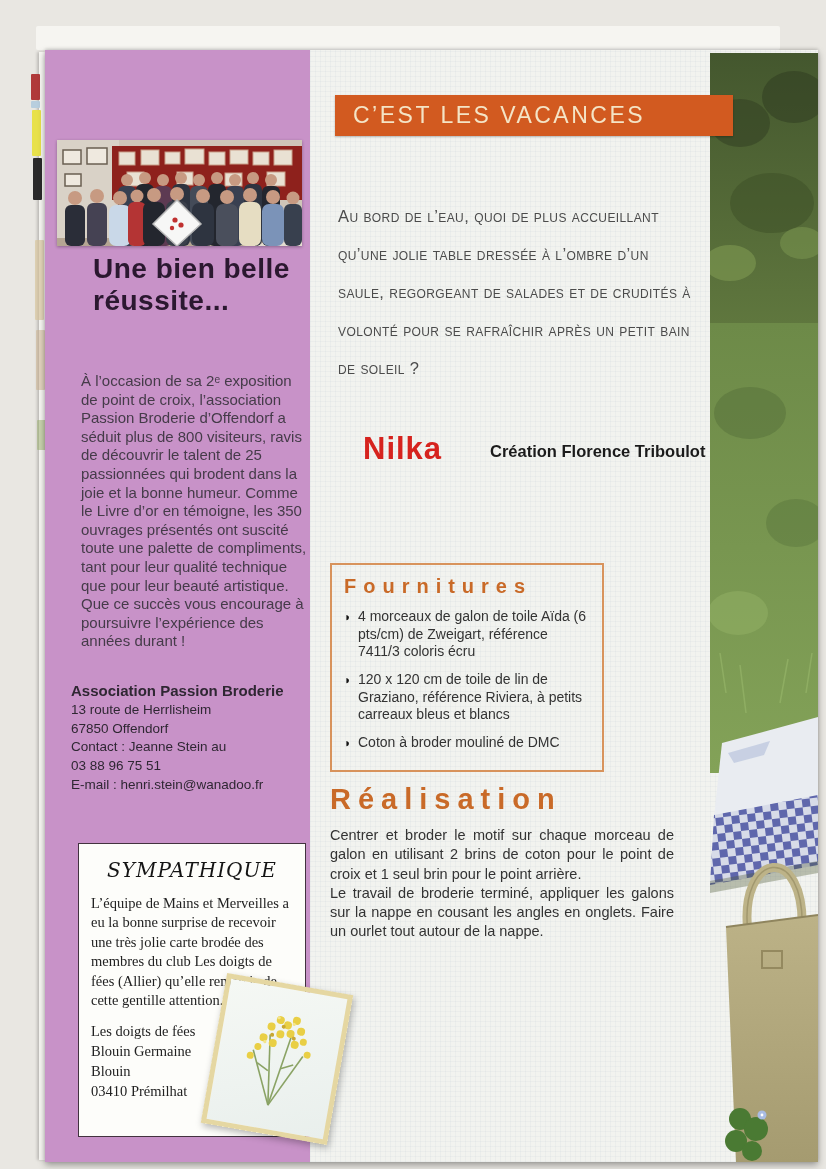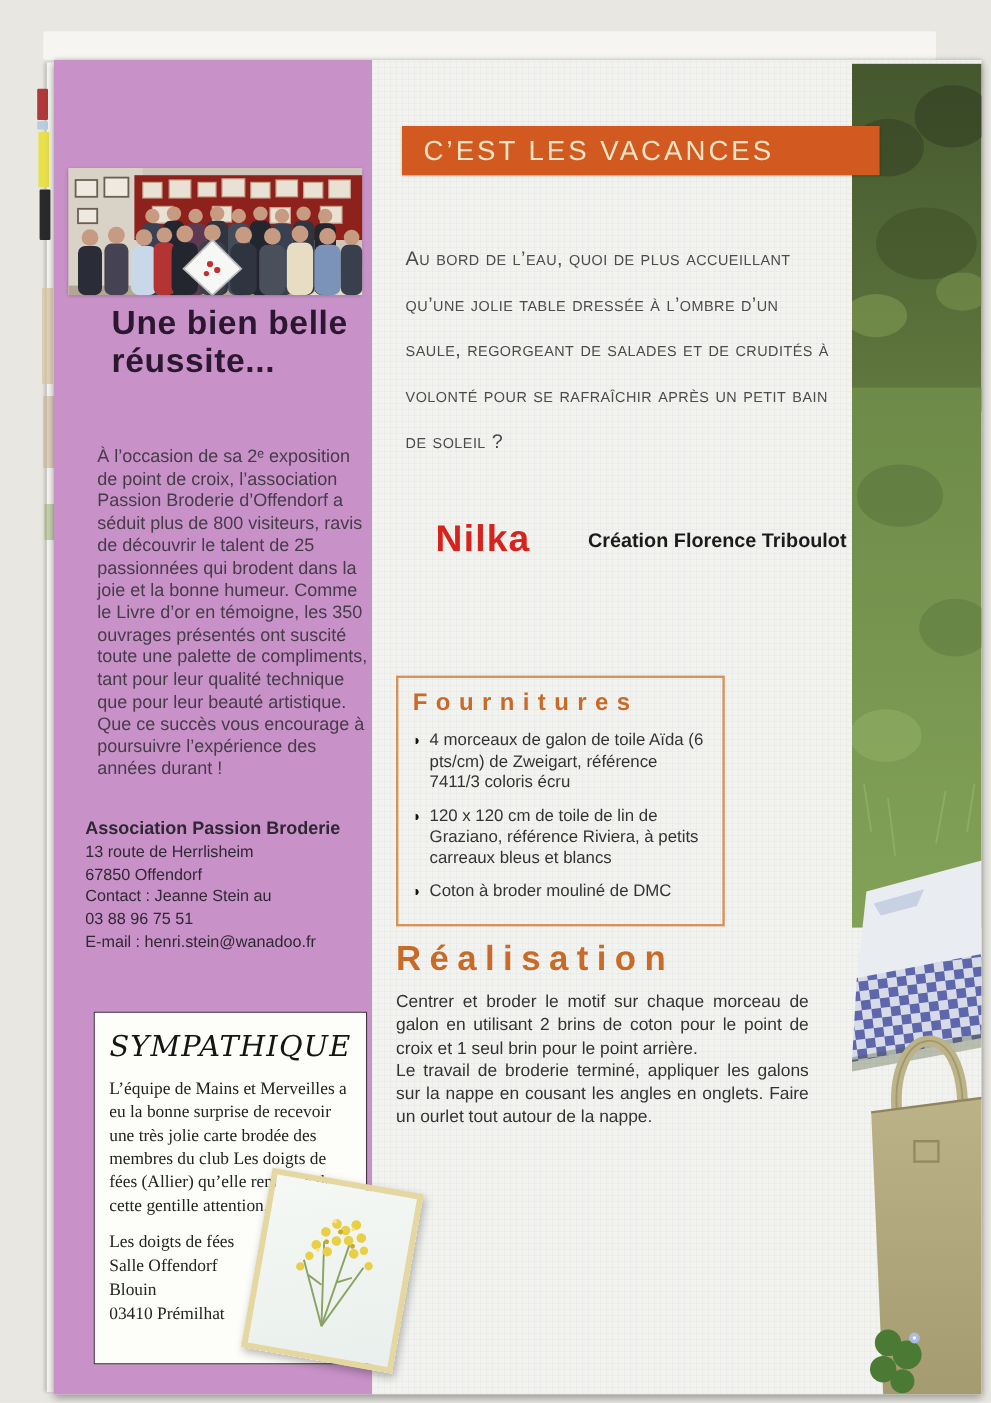--- a/index.html
+++ b/index.html
@@ -43,42 +43,42 @@
   .contact-name{font-weight:bold;font-size:15px;margin-bottom:2px;}
   .contact-line{font-size:13.5px;line-height:1.38;text-align:left;}
 
   
   .msg-box{
     left:33px;top:793px;width:228px;height:294px;
     background:#fdfdfa;border:1px solid #42323f;box-sizing:border-box;
     padding:14px 12px 0 12px;
   }
   .msg-title{
-    font-family:"DejaVu Serif",serif;font-style:italic;font-size:24px;line-height:1.2;
+    font-family:"DejaVu Serif",serif;font-style:italic;font-size:20px;line-height:1.2;
     text-align:center;color:#141414;letter-spacing:1px;
   }
   .msg-body{
     margin-top:12px;font-family:"Liberation Serif",serif;font-size:14.5px;line-height:1.34;color:#222;
     width:200px;
   }
   .msg-addr{margin-top:10px;font-family:"Liberation Serif",serif;font-size:14.5px;line-height:1.38;color:#222;}
 
   .card{
     left:168px;top:933px;width:128px;height:152px;
     transform:rotate(10deg);
     background:linear-gradient(160deg,#f5f8f4 0%,#eef3f0 60%,#e9efec 100%);
     border:5px solid #e5d7a2;box-sizing:border-box;
     box-shadow:2px 3px 7px rgba(0,0,0,.28);
     z-index:6;
   }
 
   
   .garden-photo{left:665px;top:3px;width:108px;height:1109px;z-index:1;}
   .banner{
-    left:290px;top:55px;width:398px;height:41px;background:#d25a20;z-index:3;
+    left:290px;top:45px;width:398px;height:41px;background:#d25a20;z-index:3;
     color:#f4e4c6;font-size:23px;letter-spacing:2.5px;line-height:41px;padding-left:18px;
     box-sizing:border-box;box-shadow:0 1px 2px rgba(0,0,0,.25);
   }
   .intro{
     left:293px;top:148px;width:362px;
     font-variant:small-caps;font-size:16.5px;letter-spacing:.4px;line-height:2.3;color:#4b4b4b;
   }
   .title-red{left:318px;top:381px;font-size:31px;font-weight:bold;color:#d6231e;letter-spacing:1px;z-index:2;}
   .credit{left:445px;top:392px;font-size:16.5px;font-weight:bold;color:#1b1b1b;z-index:2;}
 
@@ -205,21 +205,21 @@
     <div class="contact-line">E-mail : henri.stein@wanadoo.fr</div>
   </div>
 
   <div class="abs msg-box">
     <div class="msg-title">
       <div>SYMPATHIQUE</div>
     </div>
     <div class="msg-body">L’équipe de Mains et Merveilles a eu la bonne surprise de recevoir une très jolie carte brodée des membres du club Les doigts de fées (Allier) qu’elle remercie de cette gentille attention...</div>
     <div class="msg-addr">
       <div>Les doigts de fées</div>
-      <div>Salle Offendorf</div>
+      <div>Blouin Germaine</div>
       <div>Blouin</div>
       <div>03410 Prémilhat</div>
     </div>
   </div>
 
   <div class="abs card">
     <svg width="118" height="142" viewBox="0 0 118 142">
       <g stroke="#7f9a55" stroke-width="1.6" opacity=".9">
         <line x1="58" y1="118" x2="48" y2="48"></line>
         <line x1="58" y1="118" x2="70" y2="42"></line>

